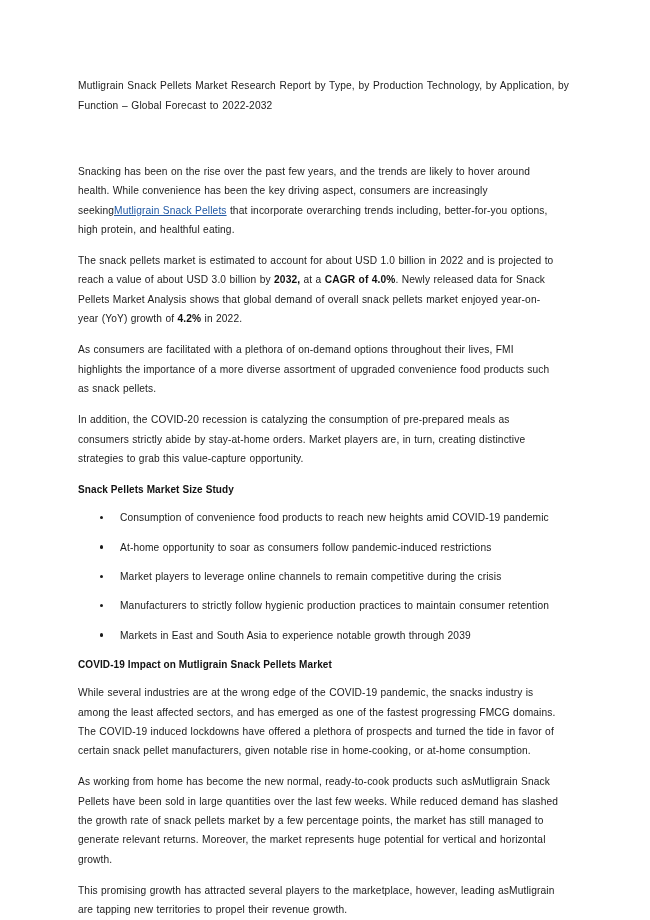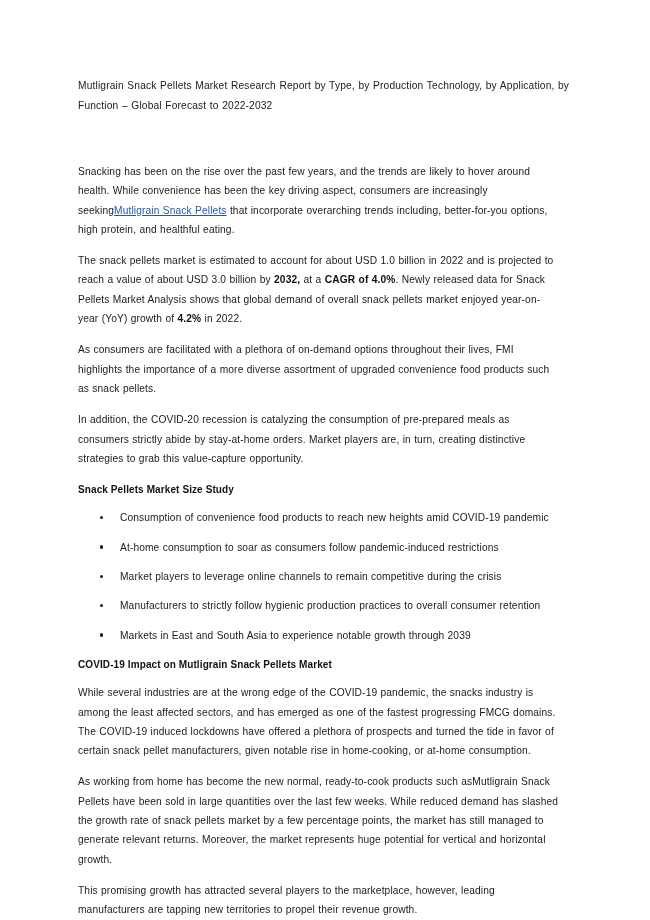--- a/index.html
+++ b/index.html
@@ -115,31 +115,31 @@
       <p class="para"><span>The snack pellets market is estimated to account for about USD 1.0 billion in 2022 and is projected to reach a value of about USD 3.0 billion by </span><strong>2032,</strong><span> at a </span><strong>CAGR of 4.0%</strong><span>. Newly released data for Snack Pellets Market Analysis shows that global demand of overall snack pellets market enjoyed year-on-year (YoY) growth of </span><strong>4.2%</strong><span> in 2022.</span></p>
 
       <p class="para">As consumers are facilitated with a plethora of on-demand options throughout their lives, FMI highlights the importance of a more diverse assortment of upgraded convenience food products such as snack pellets.</p>
 
       <p class="para">In addition, the COVID-20 recession is catalyzing the consumption of pre-prepared meals as consumers strictly abide by stay-at-home orders. Market players are, in turn, creating distinctive strategies to grab this value-capture opportunity.</p>
 
       <h2 class="section-heading">Snack Pellets Market Size Study</h2>
 
       <ul class="bullets list-block">
         <li><span class="dot"></span><span>Consumption of convenience food products to reach new heights amid COVID-19 pandemic</span></li>
-        <li><span class="dot"></span><span>At-home consumption to soar as consumers follow pandemic-induced restrictions</span></li>
+        <li><span class="dot"></span><span>At-home opportunity to soar as consumers follow pandemic-induced restrictions</span></li>
         <li><span class="dot"></span><span>Market players to leverage online channels to remain competitive during the crisis</span></li>
-        <li><span class="dot"></span><span>Manufacturers to strictly follow hygienic production practices to overall consumer retention</span></li>
+        <li><span class="dot"></span><span>Manufacturers to strictly follow hygienic production practices to maintain consumer retention</span></li>
         <li><span class="dot"></span><span>Markets in East and South Asia to experience notable growth through 2039</span></li>
       </ul>
 
       <h2 class="section-heading gap-above">COVID-19 Impact on Mutligrain Snack Pellets Market</h2>
 
       <p class="para">While several industries are at the wrong edge of the COVID-19 pandemic, the snacks industry is among the least affected sectors, and has emerged as one of the fastest progressing FMCG domains. The COVID-19 induced lockdowns have offered a plethora of prospects and turned the tide in favor of certain snack pellet manufacturers, given notable rise in home-cooking, or at-home consumption.</p>
 
       <p class="para">As working from home has become the new normal, ready-to-cook products such asMutligrain Snack Pellets have been sold in large quantities over the last few weeks. While reduced demand has slashed the growth rate of snack pellets market by a few percentage points, the market has still managed to generate relevant returns. Moreover, the market represents huge potential for vertical and horizontal growth.</p>
 
-      <p class="para">This promising growth has attracted several players to the marketplace, however, leading manufacturers are tapping new territories to propel their revenue growth.</p>
+      <p class="para">This promising growth has attracted several players to the marketplace, however, leading asMutligrain are tapping new territories to propel their revenue growth.</p>
 
       <h2 class="section-heading gap-above">Snack Pellets Market – Competitive Intelligence</h2>
 
     </div>
   </div>
 </div>
 
 </body></html>

